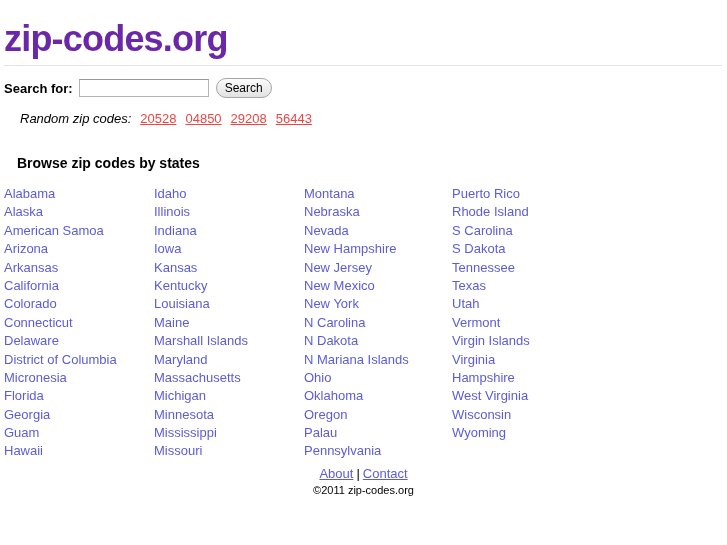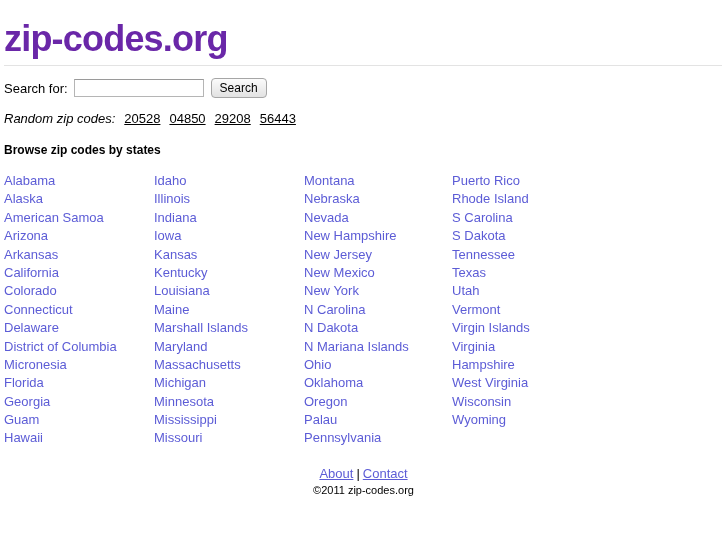--- a/index.html
+++ b/index.html
@@ -49,20 +49,21 @@
     display: flex;
     align-items: center;
     margin-top: 11px;
     height: 22px;
   }
   .search-label {
     font-size: 13px;
     color: #000;
     margin-right: 6px;
     white-space: nowrap;
+    font-weight: bold;
   }
   .search-input {
     width: 130px;
     height: 18px;
     box-sizing: border-box;
     border: 1px solid #b5b5b5;
     border-top-color: #9a9a9a;
     background: #ffffff;
     font-family: "Liberation Sans", sans-serif;
     font-size: 12px;
@@ -72,49 +73,50 @@
   .search-button {
     margin-left: 7px;
     height: 20px;
     box-sizing: border-box;
     padding: 1px 8px 2px 8px;
     font-family: "Liberation Sans", sans-serif;
     font-size: 12px;
     color: #000;
     background: linear-gradient(#fbfbfb, #e2e2e2);
     border: 1px solid #a6a6a6;
-    border-radius: 4px;
+    border-radius: 10px;
     cursor: pointer;
     line-height: 14px;
   }
 
   
   .random-row {
     margin-top: 12px;
     height: 16px;
     font-size: 13px;
     white-space: nowrap;
   }
   .random-label {
     font-style: italic;
     color: #000;
+    margin-left: 16px;
   }
   .zip-link {
-    color: #000000;
+    color: #ef4444;
     text-decoration: underline;
     margin-left: 9px;
     font-style: normal;
   }
   .zip-link:first-of-type { margin-left: 9px; }
 
   
   .browse-heading {
-    margin: 0;
+    margin: 13px;
     padding-top: 15px;
-    font-size: 12px;
+    font-size: 14px;
     font-weight: bold;
     color: #000;
     line-height: 16px;
   }
 
   
   .states {
     position: relative;
     margin-top: 14px;
     display: flex;

